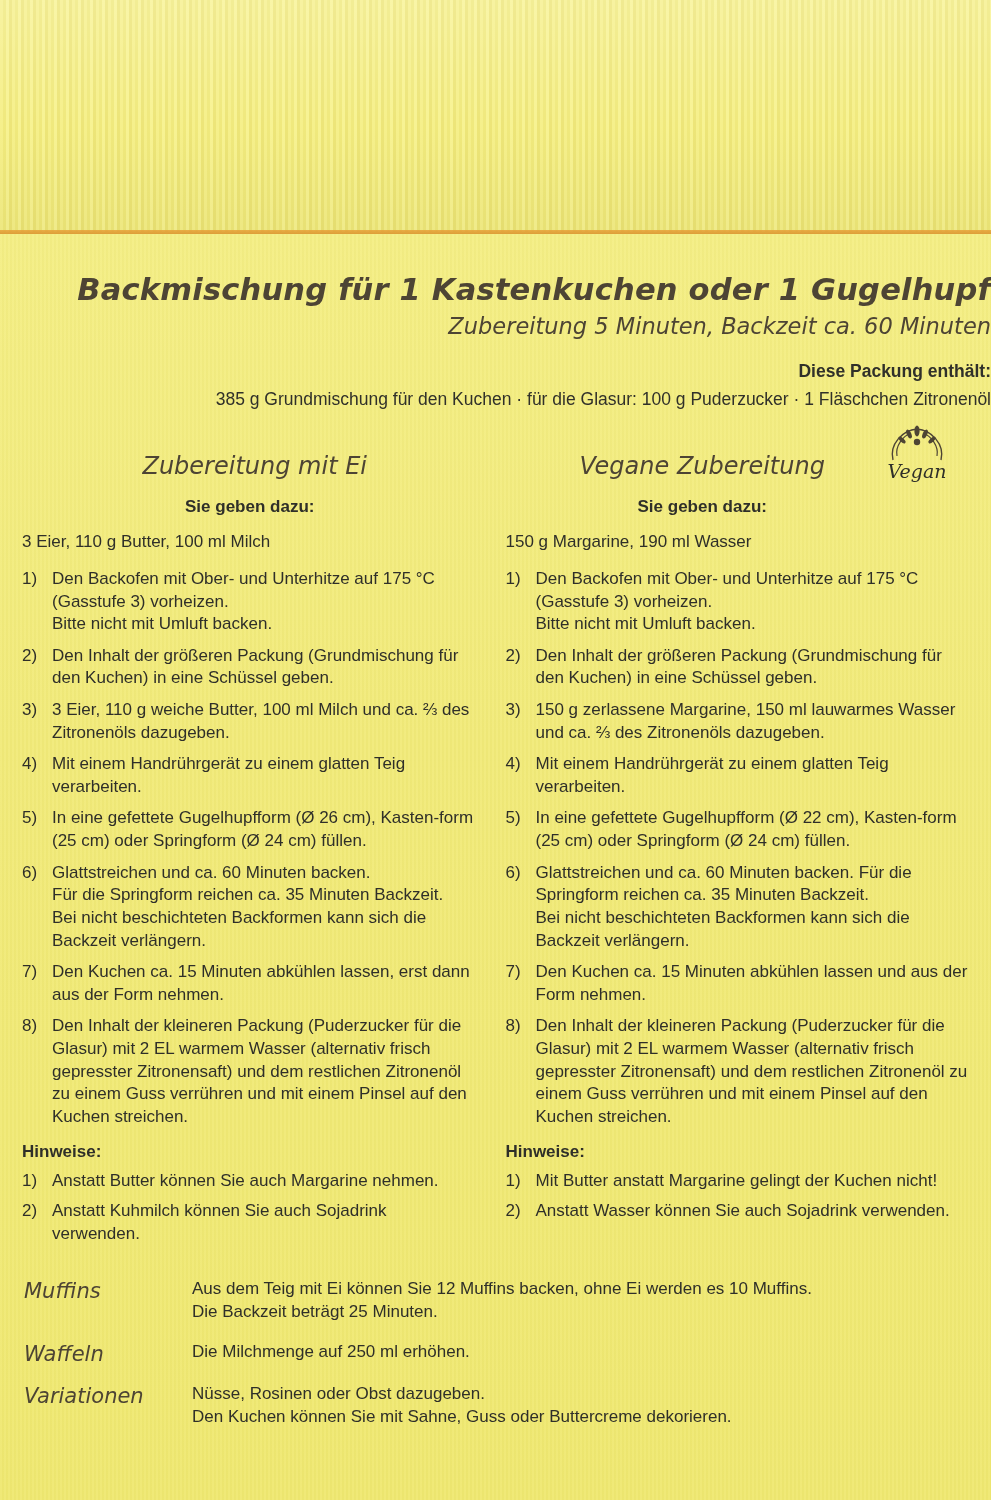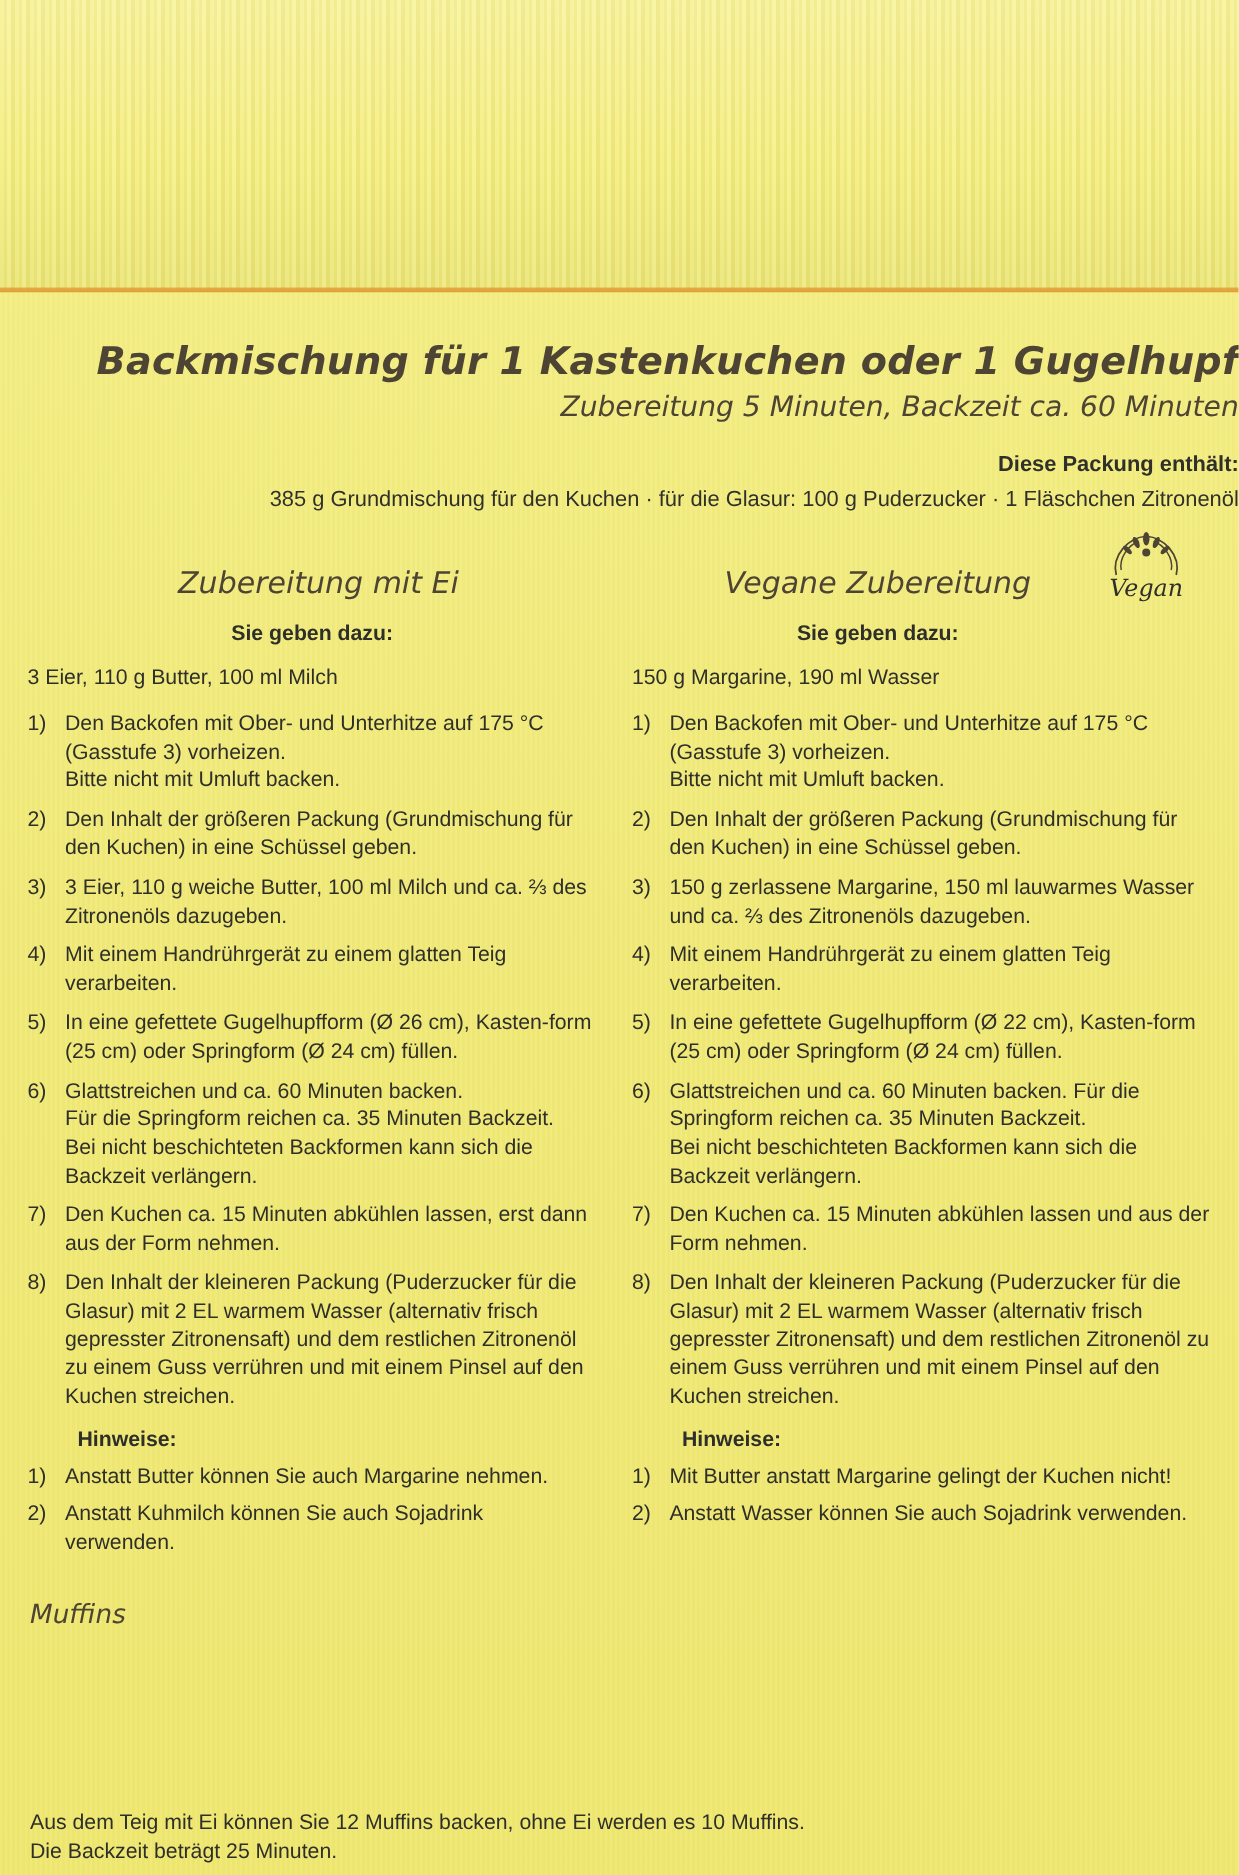--- a/index.html
+++ b/index.html
@@ -158,21 +158,20 @@
     left: 0;
     top: 0;
     font-size: 17px;
     color: #2f2f29;
   }
   .hinweise-label {
     margin-top: 14px;
     font-size: 17px;
     font-weight: bold;
     color: #2f2f29;
-    margin-left: 40px;
   }
   ol.hints {
     list-style: none;
     margin: 8px 0 0 0;
     padding: 0;
   }
   ol.hints li {
     position: relative;
     padding-left: 30px;
     margin-bottom: 7px;
@@ -207,21 +206,20 @@
   }
   
   .bottom-table {
     margin-top: 26px;
     padding: 0 24px 0 24px;
     box-sizing: border-box;
   }
   .brow {
     display: flex;
     margin-bottom: 17px;
-    flex-direction: column;
   }
   .bkey {
     width: 168px;
     flex: 0 0 168px;
     font-family: "DejaVu Sans", sans-serif;
     font-style: italic;
     font-size: 21px;
     color: #4d4434;
     padding-top: 1px;
   }

